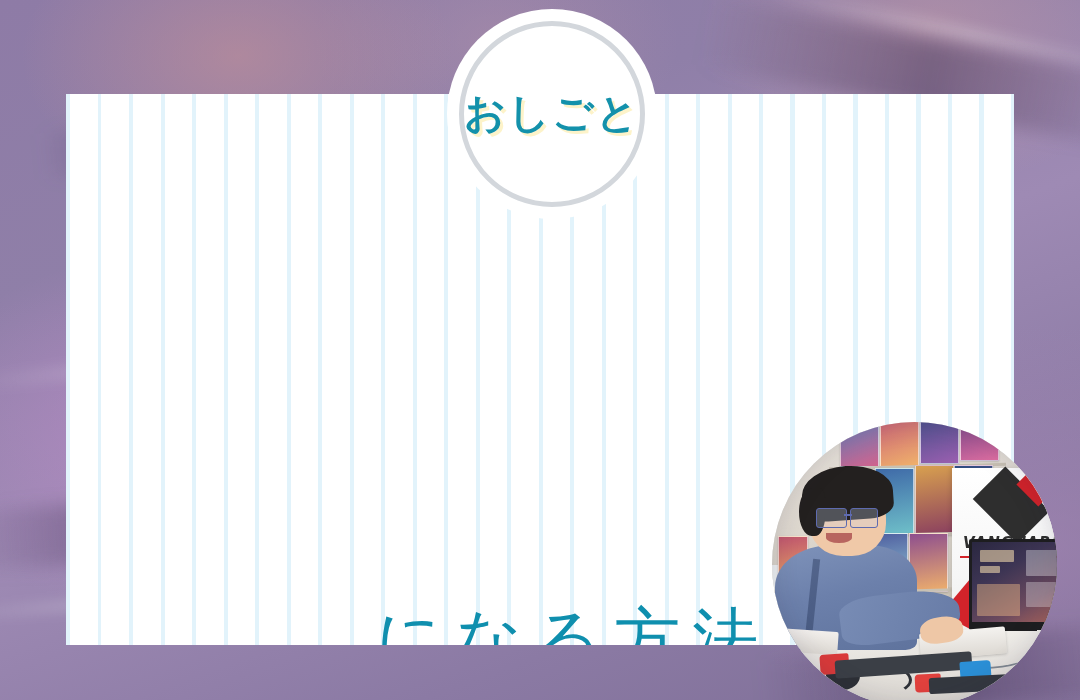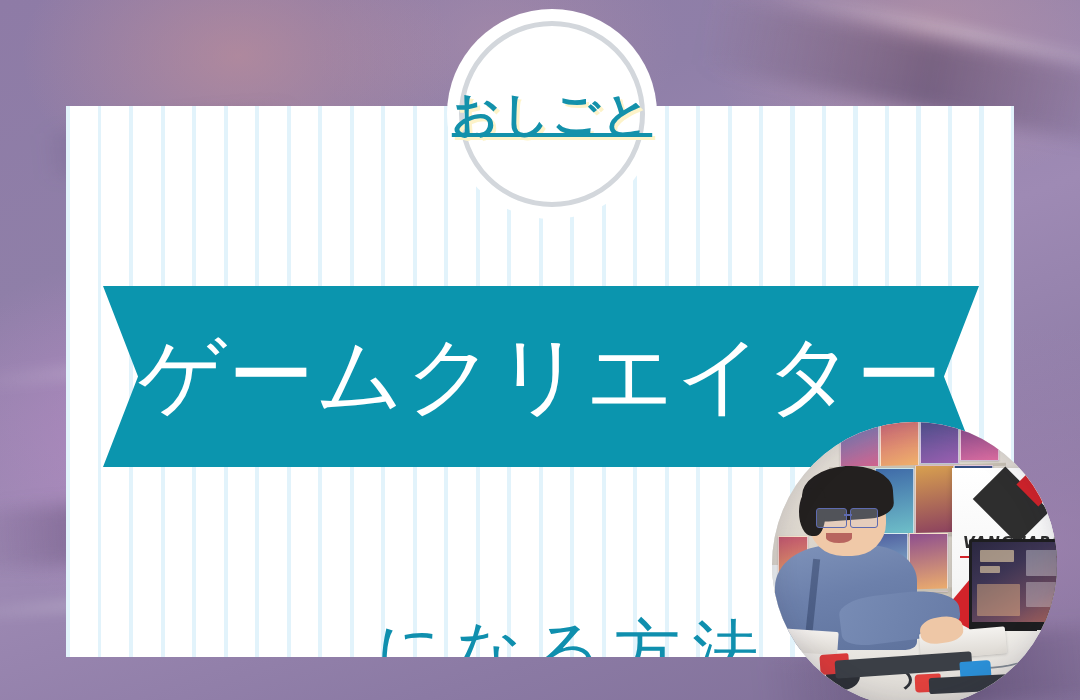--- a/index.html
+++ b/index.html
@@ -37,21 +37,21 @@
     position: absolute;
     background: linear-gradient(90deg, rgba(60,45,80,0.0), rgba(60,45,80,0.45), rgba(60,45,80,0.0));
     filter: blur(9px);
     pointer-events: none;
   }
 
   
   .paper {
     position: absolute;
     left: 66px;
-    top: 106px;
+    top: 94px;
     width: 948px;
     height: 551px;
     background-color: #ffffff;
     background-image:
       repeating-linear-gradient(to right,
         #e2f3fb 0px, #e2f3fb 4px, #ffffff 4px, #ffffff 31.5px),
       repeating-linear-gradient(to bottom,
         #e2f3fb 0px, #e2f3fb 4px, #ffffff 4px, #ffffff 31.5px);
     overflow: hidden;
   }
@@ -88,21 +88,21 @@
   }
   .badge-line {
     color: #1391ab;
     text-shadow: 3px 3px 0 #fdf3c9;
     font-weight: 700;
     letter-spacing: 2px;
     line-height: 1.02;
     white-space: nowrap;
   }
   .bl-1 { font-size: 45px; letter-spacing: 4px; }
-  .bl-2 { font-size: 47px; text-decoration: underline; }
+  .bl-2 { font-size: 41px; }
   .bl-3 { font-size: 41px; }
 
   
   .ribbon {
     position: absolute;
     left: 103px;
     top: 286px;
     width: 876px;
     height: 181px;
     background: #0b95ae;
@@ -310,23 +310,20 @@
   <div class="bg-dark" style="left:40px;   top:120px; width:260px; height:46px; transform:rotate(-6deg);"></div>
   <div class="bg-dark" style="left:760px;  top:640px; width:380px; height:70px; transform:rotate(-6deg);"></div>
 
   <div class="paper">
 
     <div class="subtitle">
       <span class="subtitle-text">になる方法</span>
     </div>
   </div>
 
-  <div class="ribbon">
-    <span class="ribbon-text">ゲームクリエイター</span>
-  </div>
 
   <div class="badge">
     <div class="badge-ring"></div>
     <div class="badge-text">
       <span class="badge-line bl-2">おしごと</span>
     </div>
   </div>
 
   <div class="photo">
 

